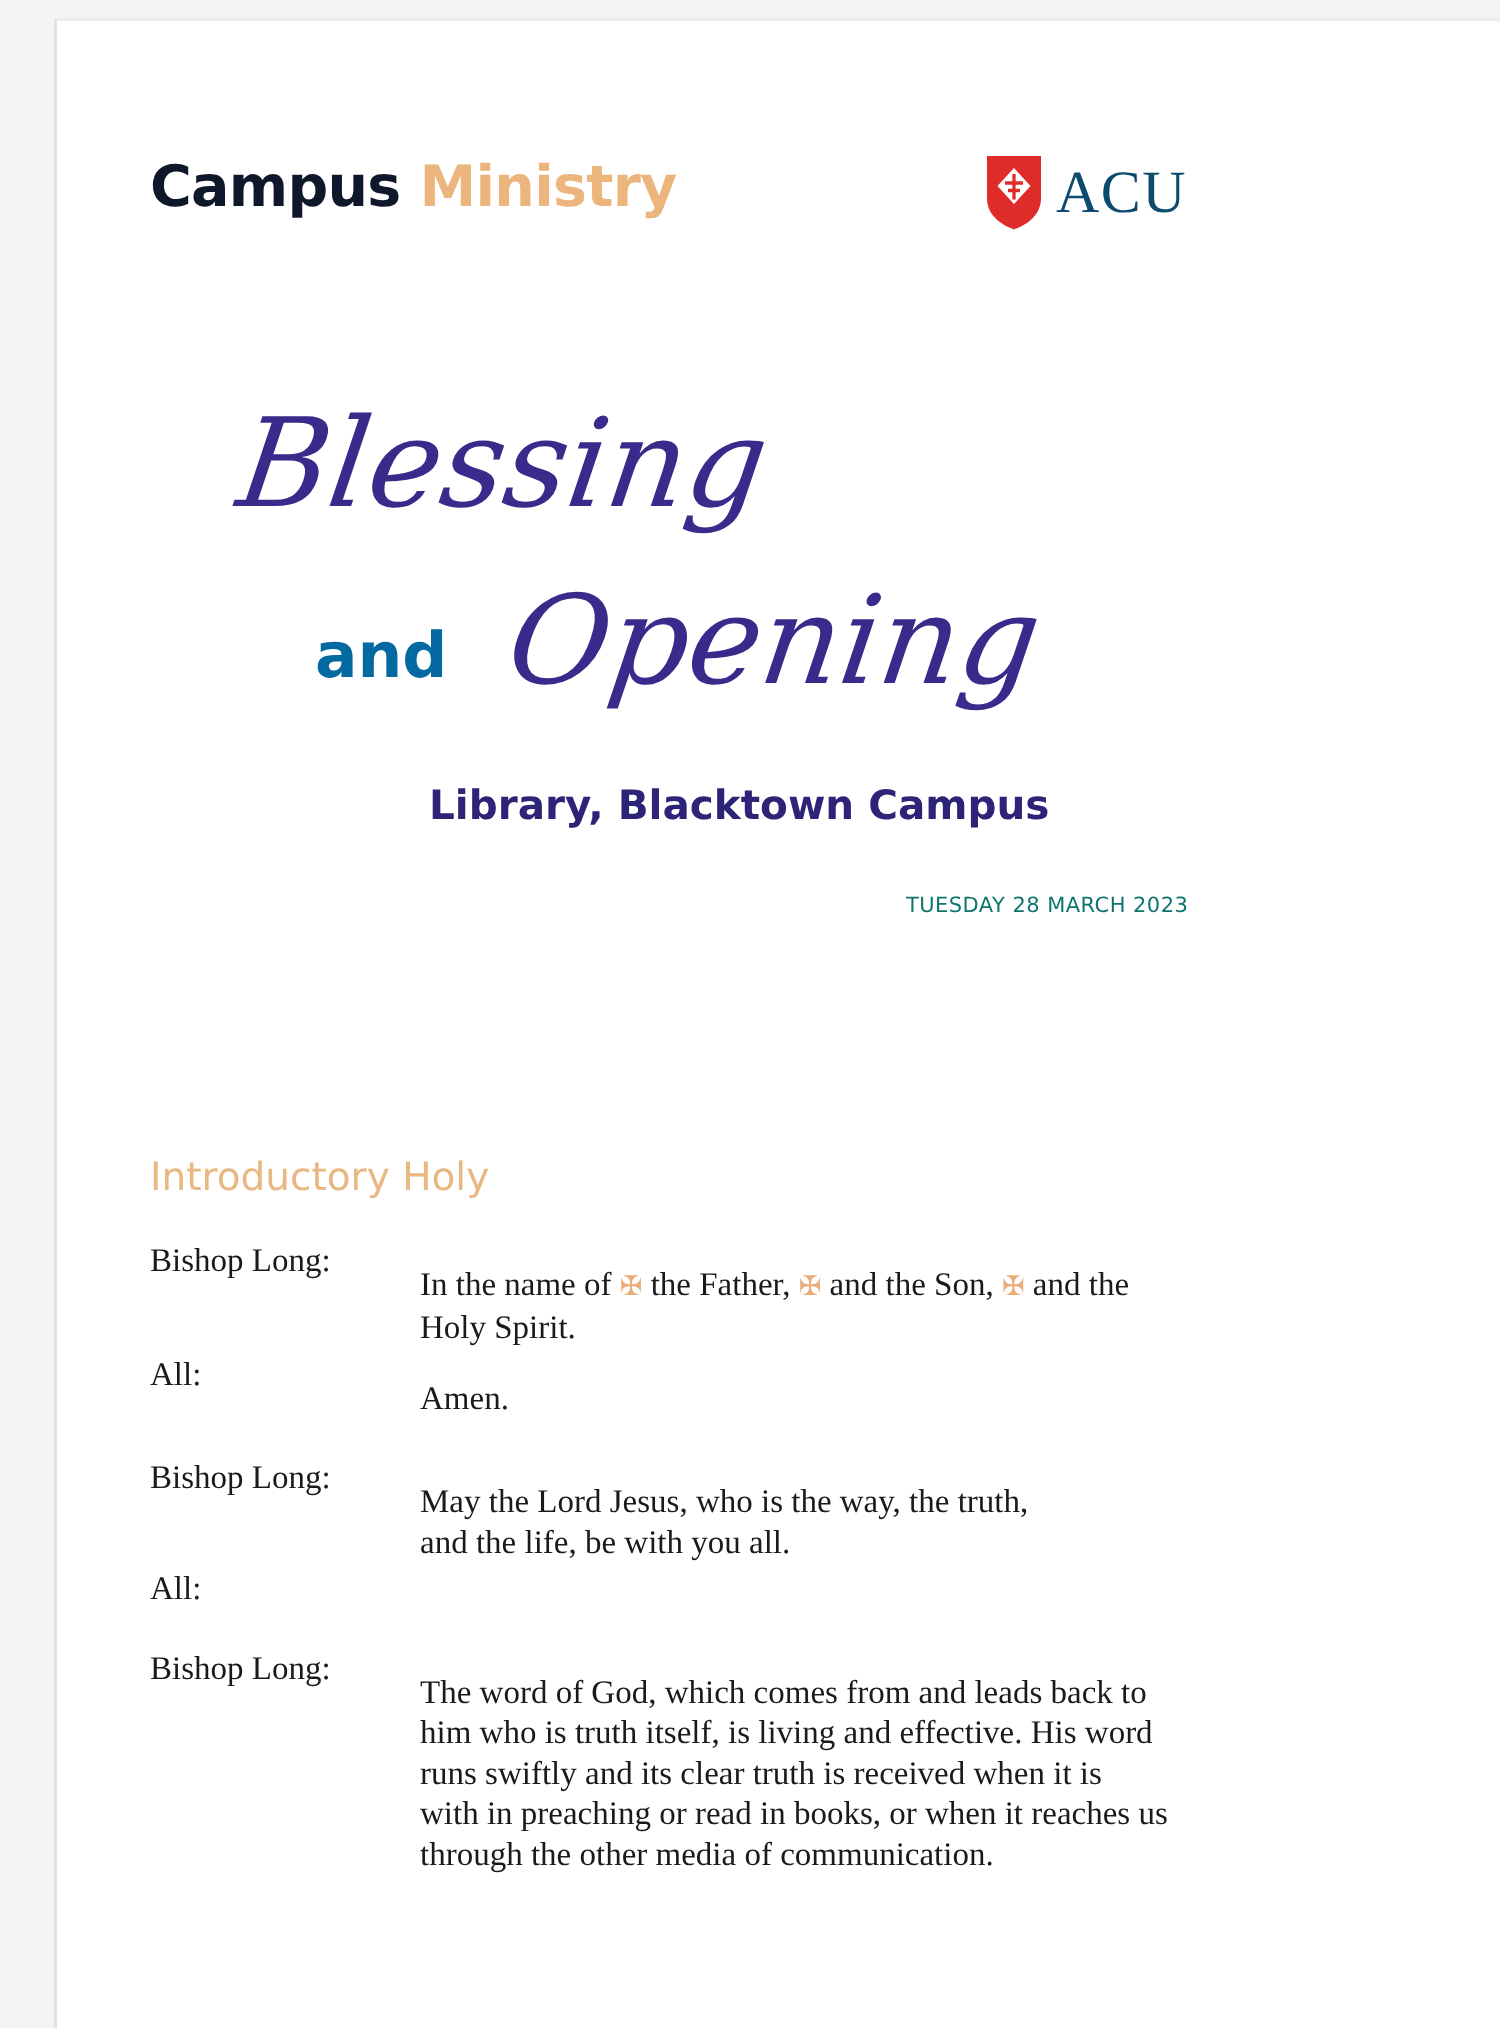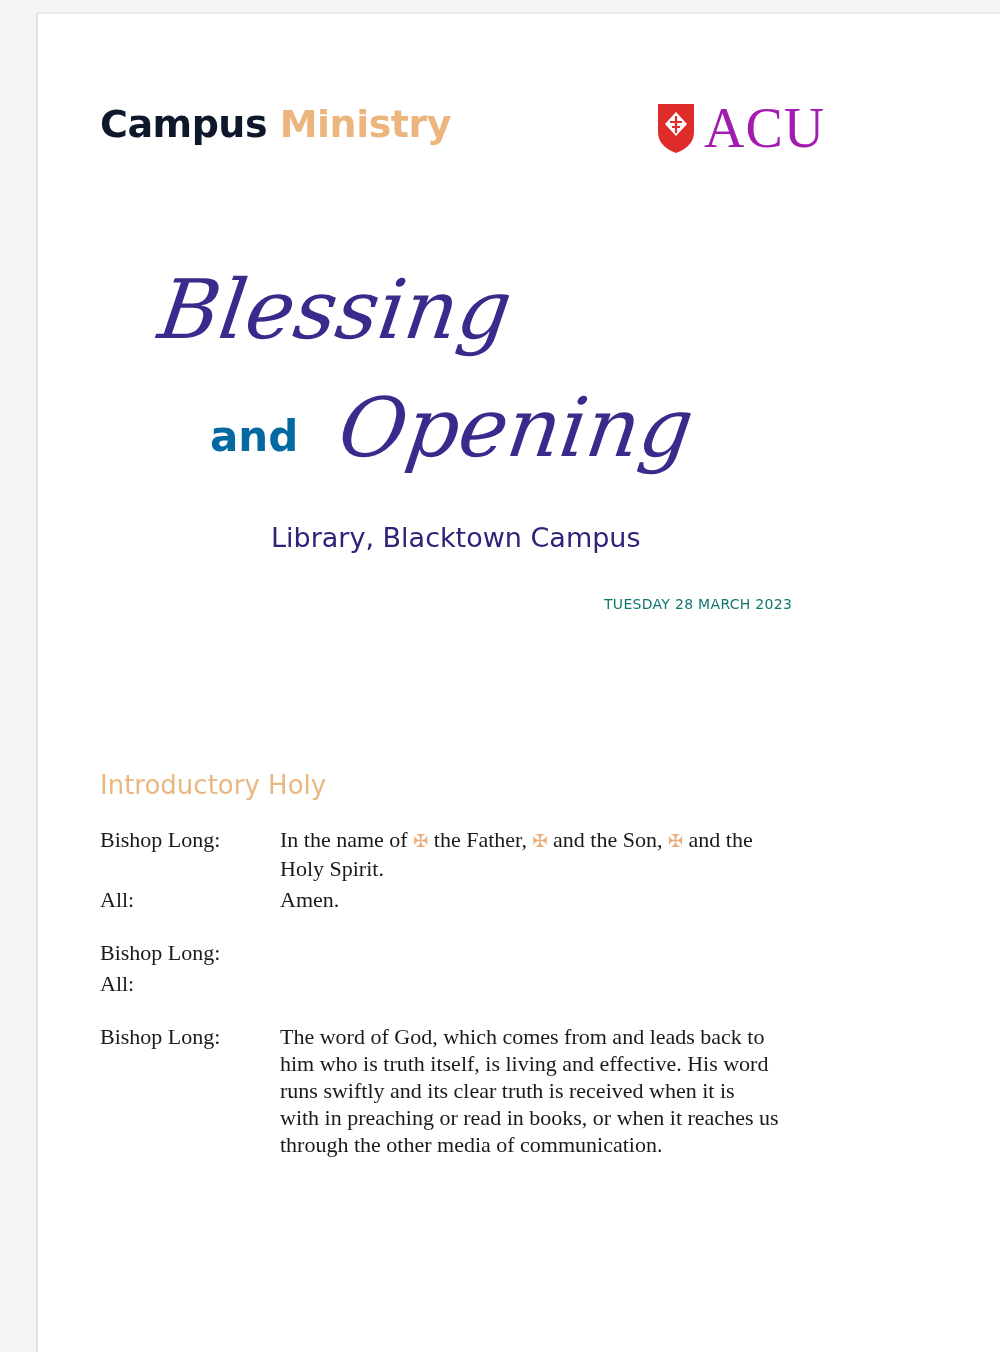--- a/index.html
+++ b/index.html
@@ -17,49 +17,49 @@
   .brand {
     position: absolute; left: 100px; top: 102px;
     font-family: "DejaVu Sans", sans-serif; font-weight: bold;
     font-size: 38px; letter-spacing: -0.5px;
   }
   .brand .c { color: #0f172a; }
   .brand .m { color: #ebb57d; }
   .logo { position: absolute; left: 656px; top: 98px; display: flex; align-items: center; }
   .shield { width: 40px; height: 52px; margin-right: 8px; }
   .acu {
-    font-family: "Liberation Serif", serif; font-size: 56px; color: #a21caf;
+    font-family: "Liberation Serif", serif; font-size: 40px; color: #0c4a6e;
     letter-spacing: 1px; line-height: 60px;
   }
   .script {
     position: absolute; font-family: "DejaVu Serif", serif; font-style: italic;
     color: #3a2a8c; font-weight: normal;
   }
   .t-blessing { left: 160px; top: 262px; font-size: 82px; transform: skewX(-8deg); }
   .t-and {
     position: absolute; left: 210px; top: 412px;
     font-family: "DejaVu Sans", sans-serif; font-size: 42px; font-weight: bold; color: #0369a1;
   }
   .t-opening { left: 340px; top: 380px; font-size: 82px; transform: skewX(-8deg); }
   .location {
-    position: absolute; left: 271px; top: 522px;
-    font-family: "DejaVu Sans", sans-serif; font-weight: normal; font-size: 27px; color: #2d2377;
+    position: absolute; left: 286px; top: 522px;
+    font-family: "DejaVu Sans", sans-serif; font-weight: bold; font-size: 27px; color: #2d2377;
   }
   .date {
     position: absolute; left: 604px; top: 580px;
     font-family: "DejaVu Sans", sans-serif; font-size: 14px; color: #0f766e; letter-spacing: 0.3px; margin-top: 16px;
   }
   .section-title {
     position: absolute; left: 100px; top: 770px;
     font-family: "DejaVu Sans", sans-serif; font-size: 26px; color: #e9b882;
   }
   .rite { position: absolute; left: 100px; top: 826px; width: 800px; }
   .row { display: flex; font-size: 22px; line-height: 27px; color: #1a1a1a; gap: 25px; }
   .row .who { width: 155px; flex: 0 0 155px; }
-  .row .what { flex: 1; }
+  .row .what { flex: 1; margin-top: 16px; }
   .row.resp { font-weight: normal; margin-top: 4px; }
   .gap { height: 26px; }
   .cross { color: #e8ad78; font-size: 18px; }
 </style>
 </head>
 <body>
 
 <div class="page"></div>
 
 <div class="brand">
@@ -101,20 +101,24 @@
   </div>
   <div class="row resp">
     <div class="who">All:</div>
     <div class="what">Amen.</div>
   </div>
 
   <div class="gap"></div>
 
   <div class="row">
     <div class="who">Bishop Long:</div>
+    <div class="what">
+      <span>May the Lord Jesus, who is the way, the truth,</span><br>
+      <span>and the life, be with you all.</span>
+    </div>
   </div>
   <div class="row resp">
     <div class="who">All:</div>
   </div>
 
   <div class="gap"></div>
 
   <div class="row">
     <div class="who">Bishop Long:</div>
     <div class="what">

